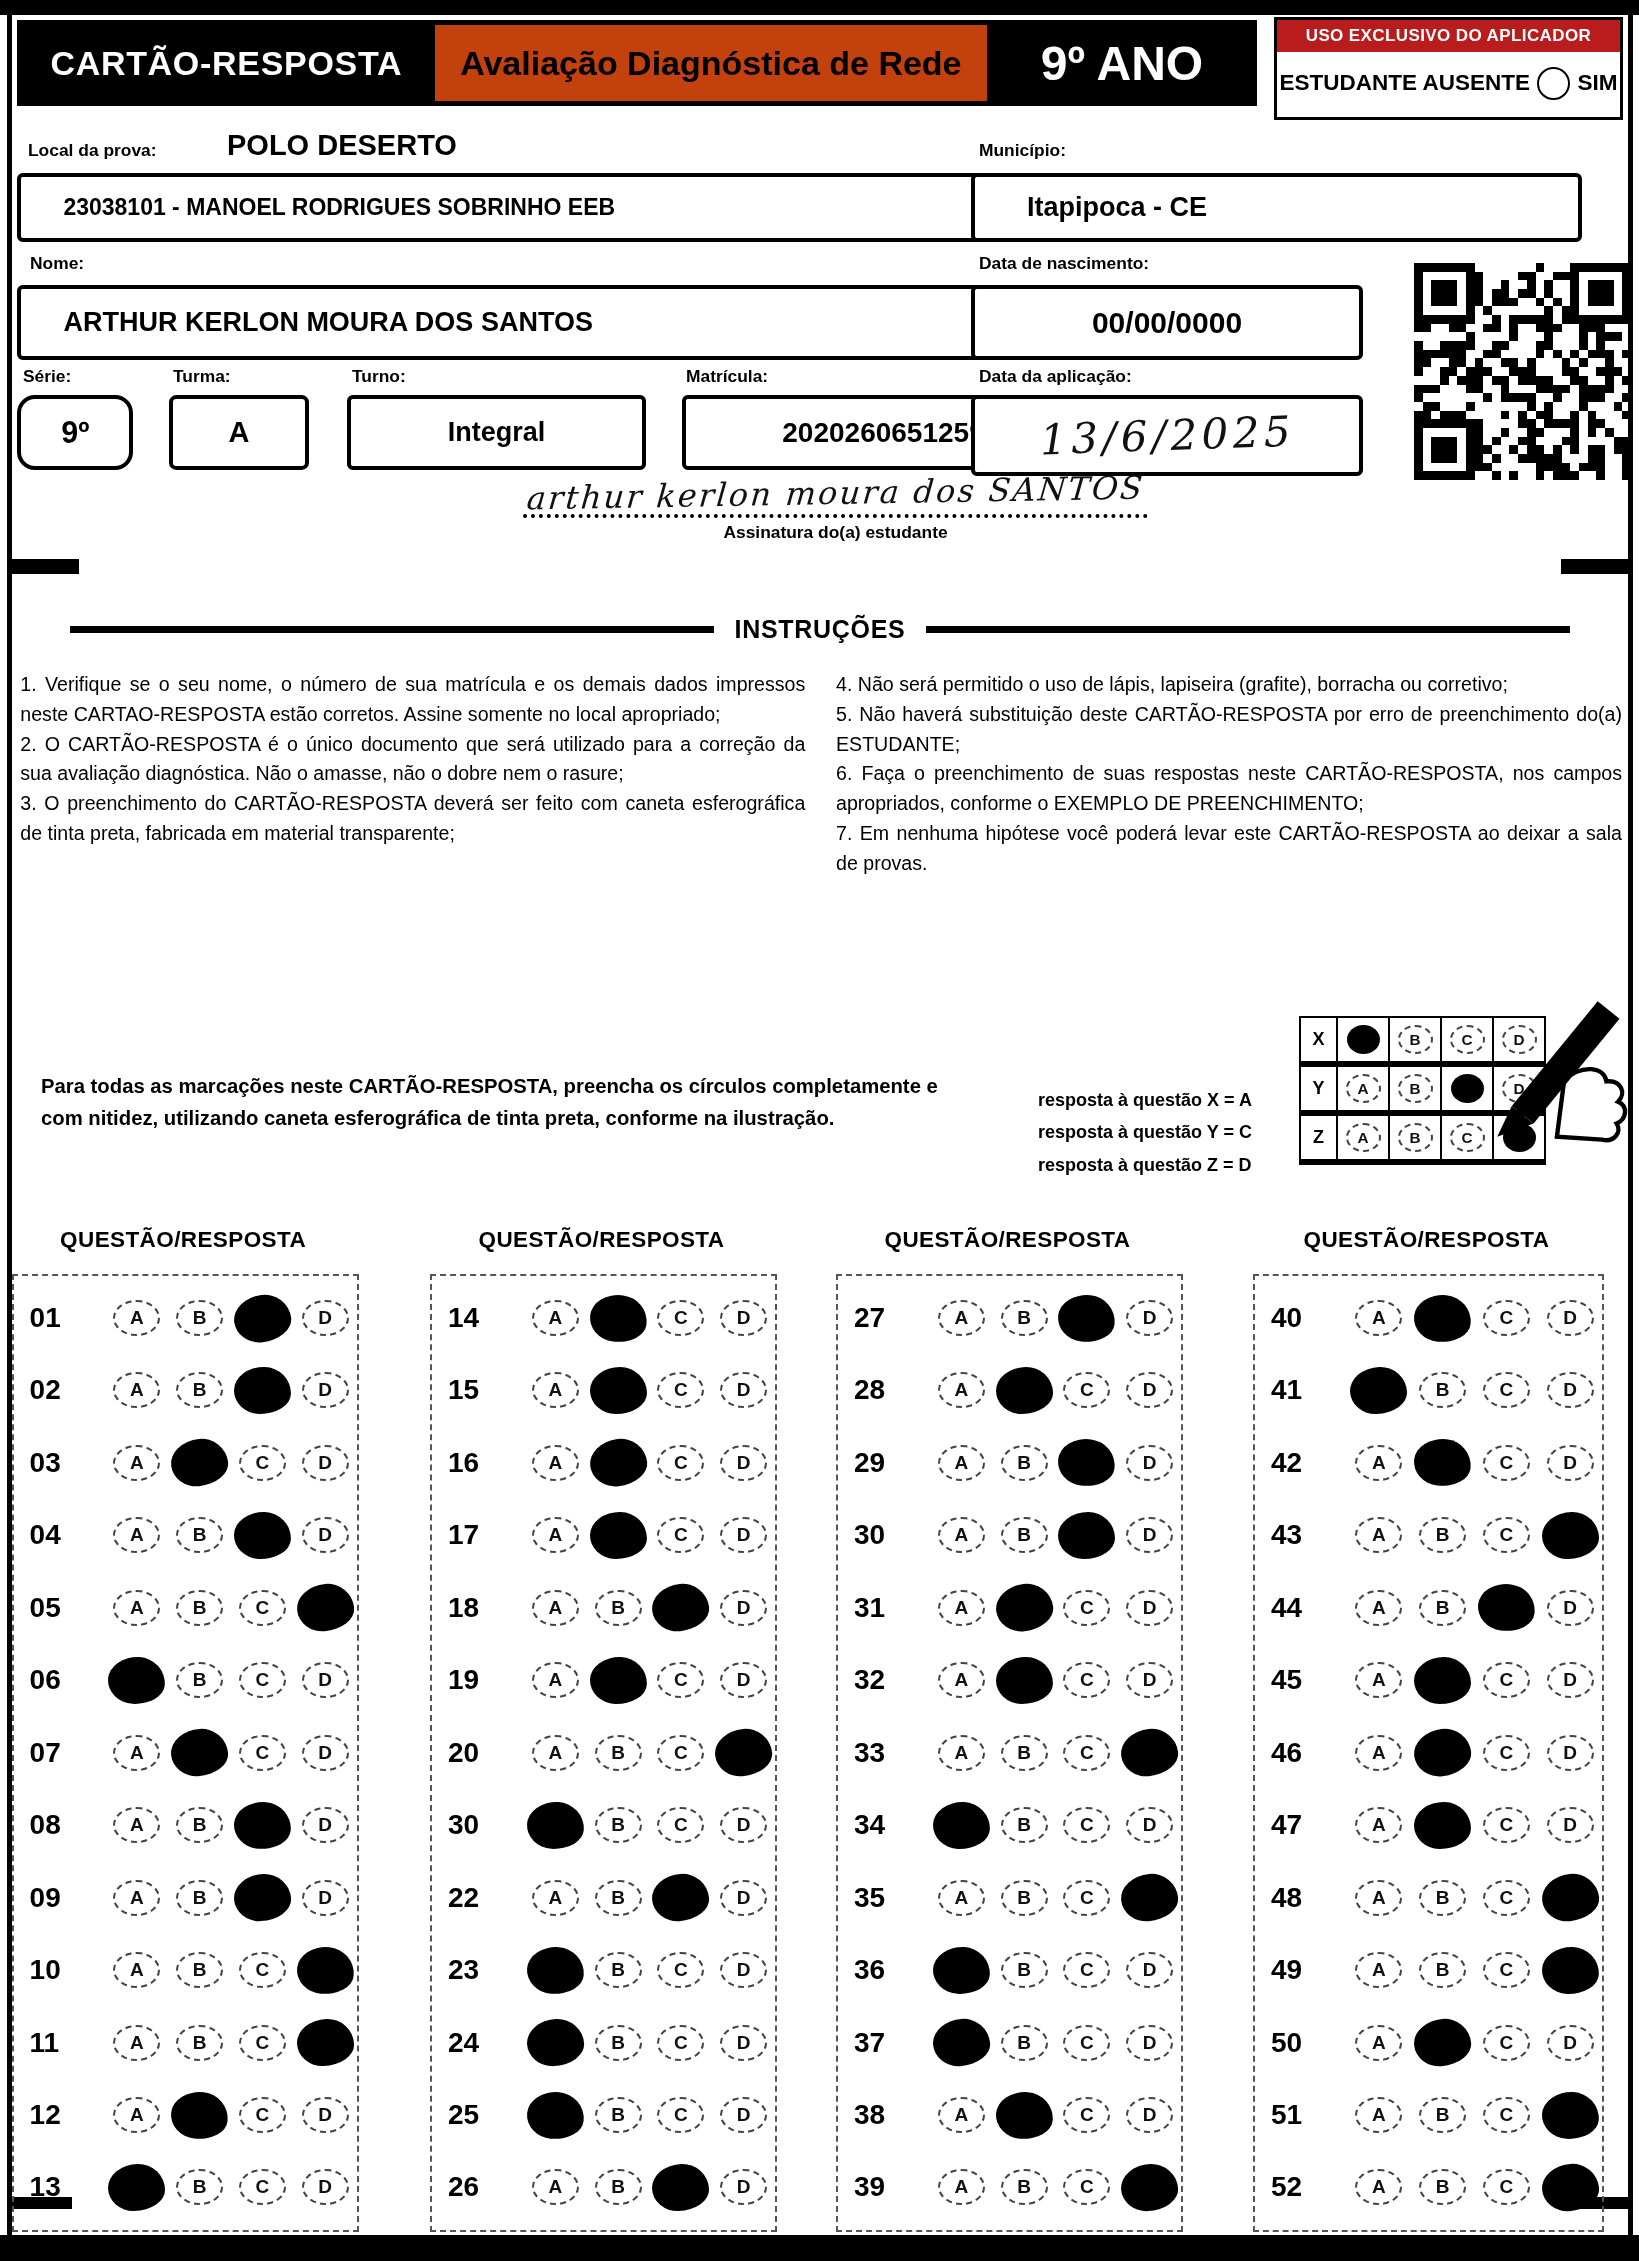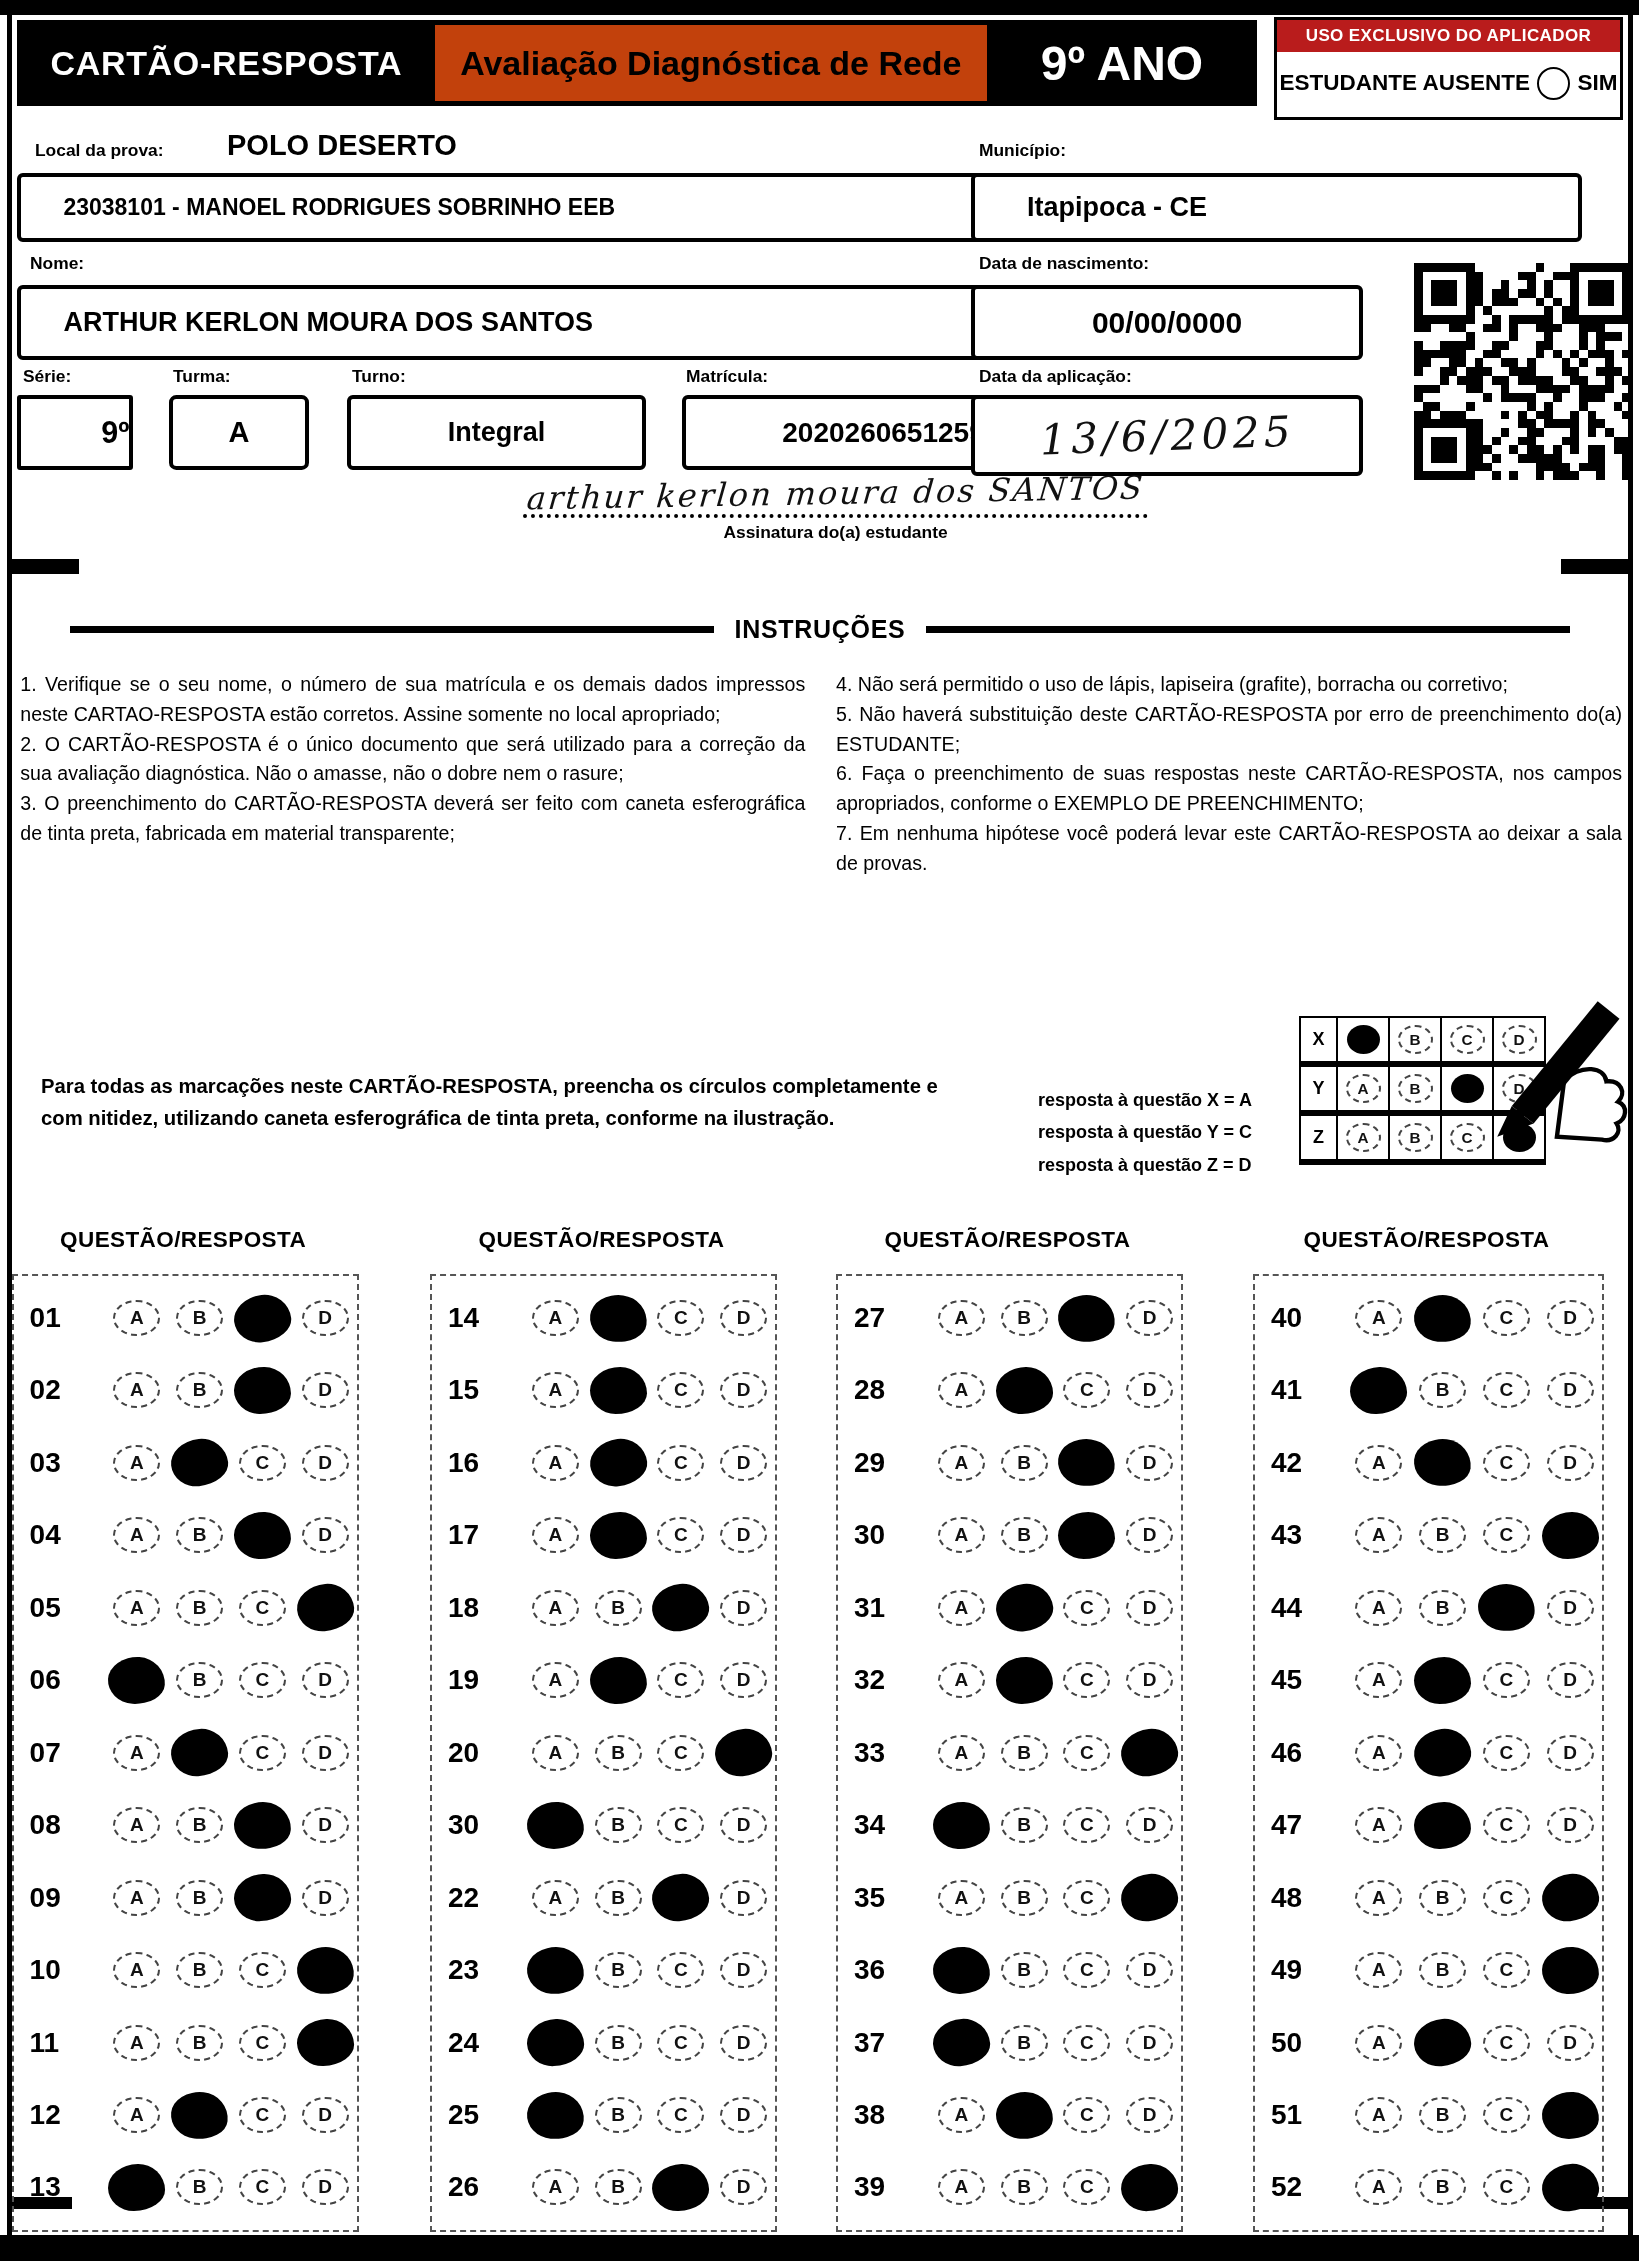--- a/index.html
+++ b/index.html
@@ -105,21 +105,21 @@
 
   <div class="aplicador-box">
     <div class="aplicador-strip">USO EXCLUSIVO DO APLICADOR</div>
     <div class="aplicador-body">
       <span>ESTUDANTE AUSENTE</span>
       <span class="sim-circle"></span>
       <span>SIM</span>
     </div>
   </div>
 
-  <span class="lbl" style="left:35px;top:140px;">Local da prova:</span>
+  <span class="lbl" style="left:28px;top:140px;">Local da prova:</span>
   <span class="bigval" style="left:227px;top:129px;">POLO DESERTO</span>
   <span class="lbl" style="left:979px;top:140px;">Município:</span>
 
   <div class="fbox" style="left:17.4px;top:173px;width:917px;height:61px;font-size:23px;padding-left:42px;">
     <span>23038101 - MANOEL RODRIGUES SOBRINHO EEB</span>
   </div>
   <div class="fbox" style="left:971px;top:173px;width:551px;height:61px;font-size:27px;padding-left:52px;">
     <span>Itapipoca - CE</span>
   </div>
 
@@ -370,21 +370,21 @@
       <rect x="1" y="19" width="5" height="5" fill="#fff"></rect>
       <rect x="2" y="20" width="3" height="3" fill="#000"></rect>
     </svg>
 
   <span class="lbl" style="left:23px;top:366px;">Série:</span>
   <span class="lbl" style="left:173px;top:366px;">Turma:</span>
   <span class="lbl" style="left:352px;top:366px;">Turno:</span>
   <span class="lbl" style="left:686px;top:366px;">Matrícula:</span>
   <span class="lbl" style="left:979px;top:366px;">Data da aplicação:</span>
 
-  <div class="fbox" style="left:17.4px;top:395px;width:108px;height:67px;font-size:30.5px;justify-content:flex-end;border-radius:3px;">
+  <div class="fbox" style="left:17.4px;top:395px;width:108px;height:67px;font-size:30.5px;justify-content:center;border-radius:18px;">
     <span>9º</span>
   </div>
   <div class="fbox" style="left:169px;top:395px;width:132px;height:67px;font-size:29px;justify-content:center;border-radius:7.3px;">
     <span>A</span>
   </div>
   <div class="fbox" style="left:347px;top:395px;width:291px;height:67px;font-size:27px;justify-content:center;">
     <span>Integral</span>
   </div>
   <div class="fbox" style="left:682px;top:395px;width:395px;height:67px;font-size:28px;justify-content:center;">
     <span>2020260651259</span>

